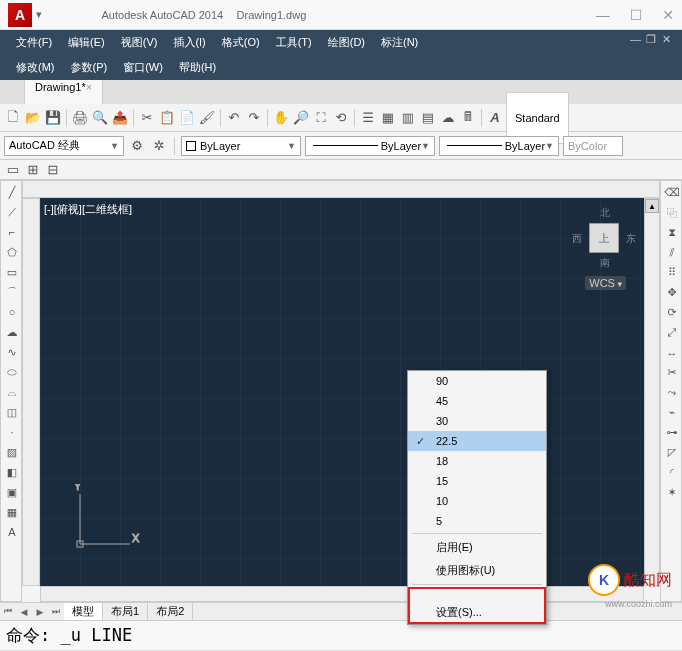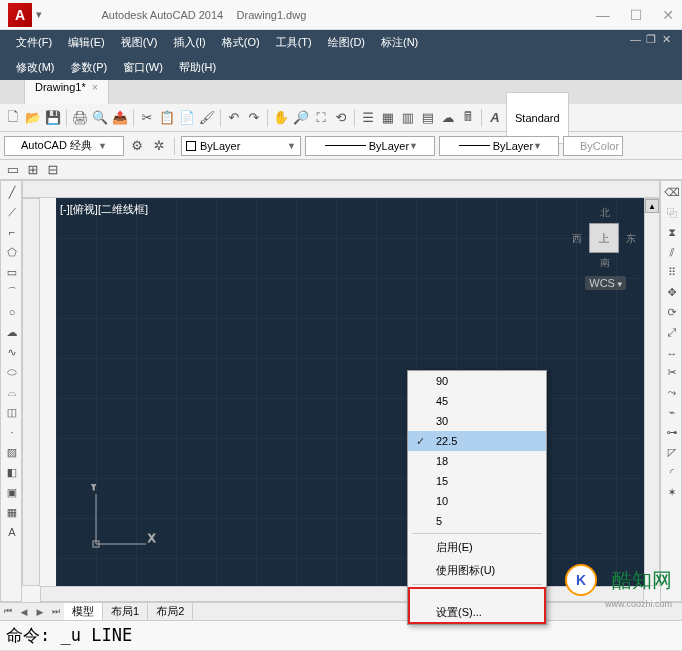--- a/index.html
+++ b/index.html
@@ -14,42 +14,42 @@
 .win-btn { cursor: pointer; font-size: 14px; }
 
 
 .menubar { background: #34495e; color: #fff; display: flex; padding: 3px 8px; flex-wrap: wrap; position: relative; }
 .menu-item { padding: 2px 8px; cursor: pointer; }
 .menubar-right { position: absolute; right: 8px; top: 3px; display: flex; gap: 4px; }
 .mb-icon { width: 12px; height: 12px; cursor: pointer; color: #ccc; }
 
 
 .filetabs { height: 24px; background: #e0e0e0; display: flex; align-items: flex-end; padding-left: 24px; }
-.filetab { background: #f8f8f8; border: 1px solid #ccc; border-bottom: none; padding: 11px 10px; display: flex; align-items: center; gap: 6px; border-radius: 3px 3px 0 0; }
+.filetab { background: #f8f8f8; border: 1px solid #ccc; border-bottom: none; padding: 11px 10px; display: flex; align-items: center; border-radius: 3px 3px 0 0; }
 .filetab-close { color: #999; cursor: pointer; }
 
 
 .toolbar { height: 28px; background: #f4f4f4; border-bottom: 1px solid #ccc; display: flex; align-items: center; padding: 0 4px; gap: 2px; }
 .toolbar2 { height: 28px; background: #f4f4f4; border-bottom: 1px solid #ccc; display: flex; align-items: center; padding: 0 4px; gap: 4px; }
 .tb-icon { width: 18px; height: 18px; border: 1px solid transparent; display: flex; align-items: center; justify-content: center; cursor: pointer; font-size: 13px; color: #555; }
 .tb-sep { width: 1px; height: 18px; background: #ccc; margin: 0 2px; }
 .layer-dropdown { height: 20px; border: 1px solid #aaa; background: #fff; padding: 0 4px; display: flex; align-items: center; gap: 4px; }
 .dropdown-arrow { color: #666; font-size: 9px; }
-.combo { height: 20px; border: 1px solid #aaa; background: #fff; padding: 0 16px; display: flex; align-items: center; }
+.combo { height: 20px; border: 1px solid #aaa; background: #fff; padding: 0 4px; display: flex; align-items: center; }
 .textstyle-label { border: 1px solid #ccc; padding: 19px 8px; background: #fff; }
 
 
 .main-area { display: flex; height: 422px; position: relative; }
 .left-toolbar, .right-toolbar { width: 22px; background: #f4f4f4; display: flex; flex-direction: column; gap: 2px; padding: 2px; border: 1px solid #ccc; }
 .side-icon { width: 18px; height: 18px; display: flex; align-items: center; justify-content: center; cursor: pointer; font-size: 11px; color: #555; }
 
 .canvas-wrap { flex: 1; position: relative; background: #f4f4f4; }
 .ruler-h { height: 18px; background: #eee; border: 1px solid #ccc; display: flex; }
 .ruler-v { width: 18px; background: #eee; border: 1px solid #ccc; position: absolute; left: 0; top: 18px; bottom: 16px; }
-.canvas { position: absolute; left: 18px; top: 18px; right: 16px; bottom: 16px; background: #1a2b3d; margin-left: 16px; }
+.canvas { position: absolute; left: 18px; top: 18px; right: 16px; bottom: 16px; background: #1a2b3d; }
 .canvas-label { position: absolute; left: 4px; top: 4px; color: #fff; font-size: 11px; }
 .ucs-icon { position: absolute; left: 30px; bottom: 30px; }
 .ucs-icon svg { stroke: #aaa; fill: none; }
 .viewcube { position: absolute; right: 10px; top: 10px; width: 60px; height: 60px; }
 .viewcube-cube { width: 30px; height: 30px; background: #ddd; border: 1px solid #999; position: absolute; left: 15px; top: 15px; display: flex; align-items: center; justify-content: center; color: #666; }
 .vc-dir { position: absolute; color: #888; font-size: 10px; }
 .wcs-label { position: absolute; right: 18px; top: 78px; background: rgba(100,100,100,0.5); color: #ccc; padding: 1px 4px; font-size: 9px; border-radius: 2px; }
 .scroll-v { position: absolute; right: 0; top: 18px; bottom: 16px; width: 16px; background: #eee; border: 1px solid #ccc; }
 .scroll-h { position: absolute; left: 18px; right: 16px; bottom: 0; height: 16px; background: #eee; border: 1px solid #ccc; }
 .scroll-btn { width: 14px; height: 14px; background: #ddd; border: 1px solid #aaa; display: flex; align-items: center; justify-content: center; font-size: 8px; }
@@ -72,21 +72,21 @@
 
 .cmdline-area { background: #f8f8f8; border-top: 1px solid #ccc; }
 .cmdline1 { padding: 3px 6px; font-family: monospace; font-size: 17px; border-bottom: 1px solid #ddd; }
 .cmdline2 { display: flex; align-items: center; padding: 2px 4px; gap: 4px; font-family: monospace; }
 .cmd-icon { width: 18px; height: 18px; background: #555; color: #eee; display: flex; align-items: center; justify-content: center; font-size: 10px; }
 .cmd-input { flex: 1; color: #999; font-style: italic; }
 
 
 .watermark { position: absolute; right: 10px; bottom: 55px; display: flex; align-items: center; gap: 4px; z-index: 200; }
 .watermark-logo { width: 32px; height: 32px; border-radius: 50%; background: #fff; border: 2px solid #ff9900; display: flex; align-items: center; justify-content: center; font-weight: bold; color: #3355cc; font-size: 14px; }
-.watermark-text { font-size: 20px; color: #15803d; margin-left: 11px; }
+.watermark-text { font-size: 16px; color: #b91c1c; }
 .watermark-url { position: absolute; right: 10px; bottom: 42px; font-size: 9px; color: #999; z-index: 200; }
 
 .grid-lines { position: absolute; inset: 0; background-image: linear-gradient(#2a3b4d 1px, transparent 1px), linear-gradient(90deg, #2a3b4d 1px, transparent 1px); background-size: 40px 40px; opacity: 0.5; }
 </style>
 </head>
 <body>
 
 <div class="titlebar">
   <div class="autocad-logo">A</div>
   <span class="titlebar-dropdown">▾</span>

